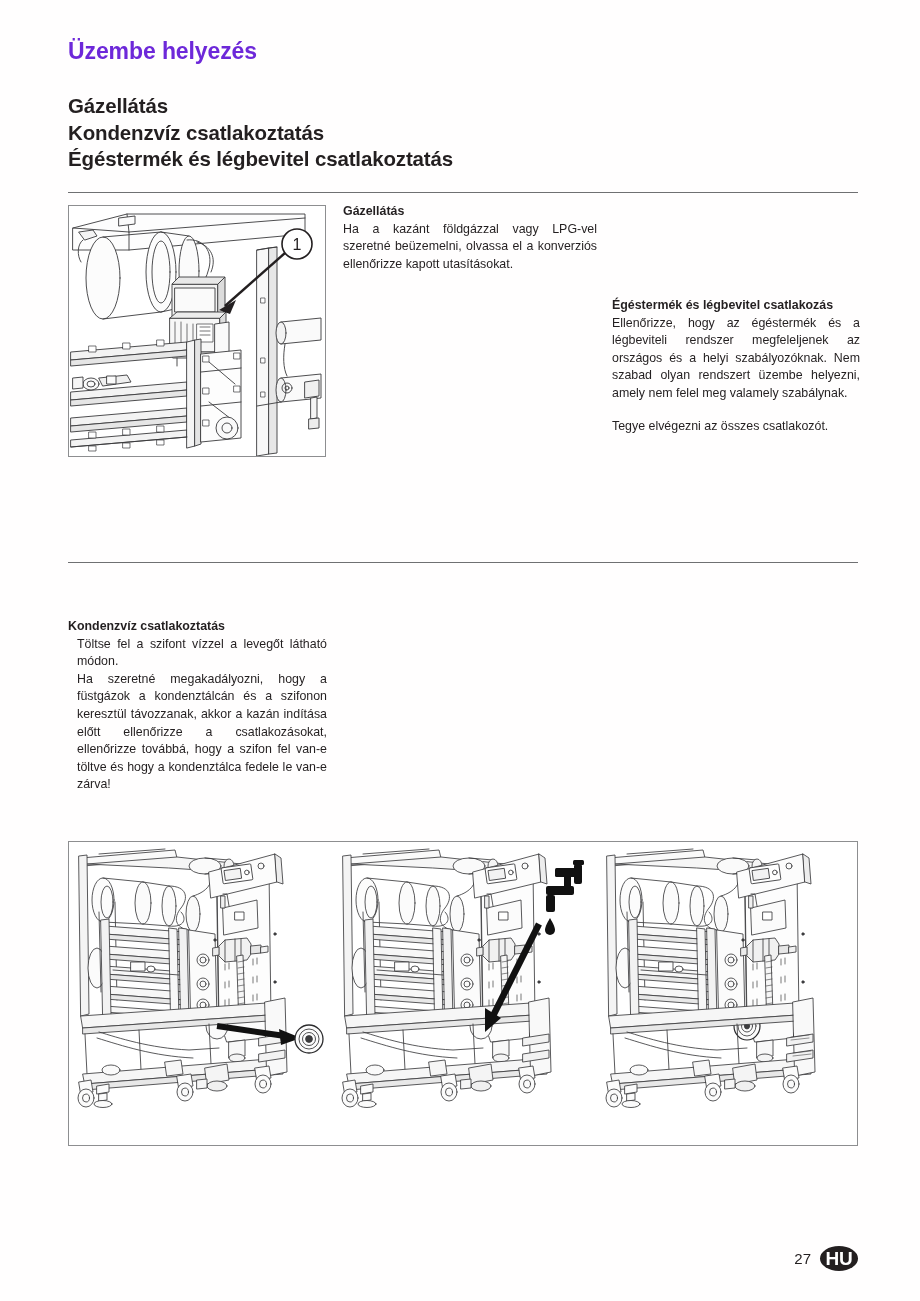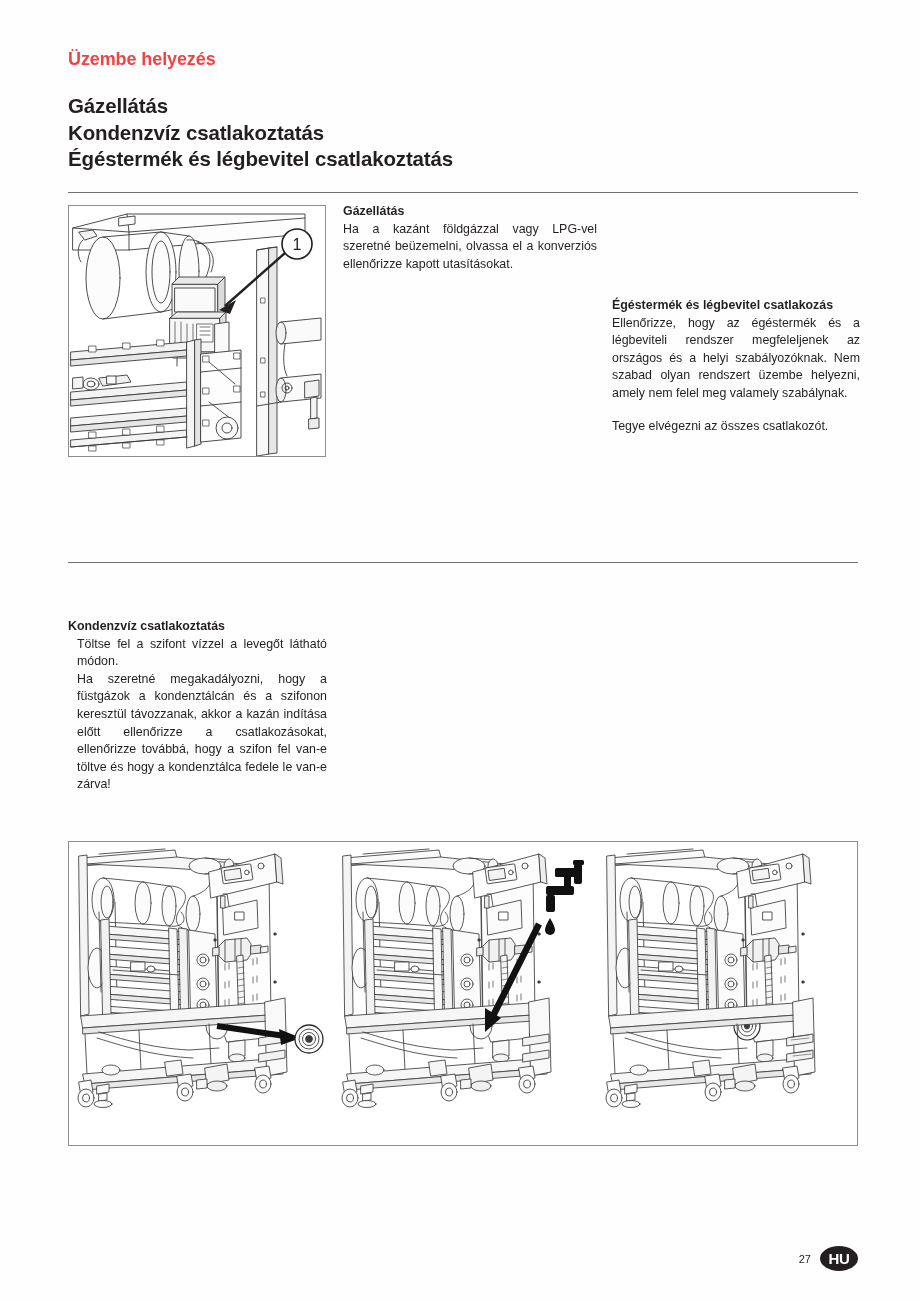--- a/index.html
+++ b/index.html
@@ -16,25 +16,25 @@
     width: 920px;
     height: 1301px;
     background: #fffefe;
     overflow: hidden;
   }
 
   
   .chapter-title {
     position: absolute;
     left: 68px;
-    top: 49px;
-    font-size: 18px;
+    top: 38px;
+    font-size: 23px;
     font-weight: bold;
     letter-spacing: -0.1px;
-    color: #ef4444;
+    color: #6d28d9;
   }
   .doc-title {
     position: absolute;
     left: 68px;
     top: 93px;
     font-size: 20.5px;
     font-weight: bold;
     line-height: 26.5px;
     letter-spacing: -0.15px;
     color: #231f20;
@@ -104,30 +104,30 @@
   
   .footer {
     position: absolute;
     right: 62px;
     bottom: 30px;
     display: flex;
     align-items: center;
     gap: 9px;
   }
   .page-num {
-    font-size: 11px;
+    font-size: 15px;
     color: #231f20;
   }
   .hu-badge {
     width: 38px;
     height: 25px;
     border-radius: 50%;
     background: #231f20;
     color: #ffffff;
-    font-size: 15px;
+    font-size: 19px;
     font-weight: bold;
     display: flex;
     align-items: center;
     justify-content: center;
     letter-spacing: -0.3px;
   }
 </style>
 </head>
 <body>
 

